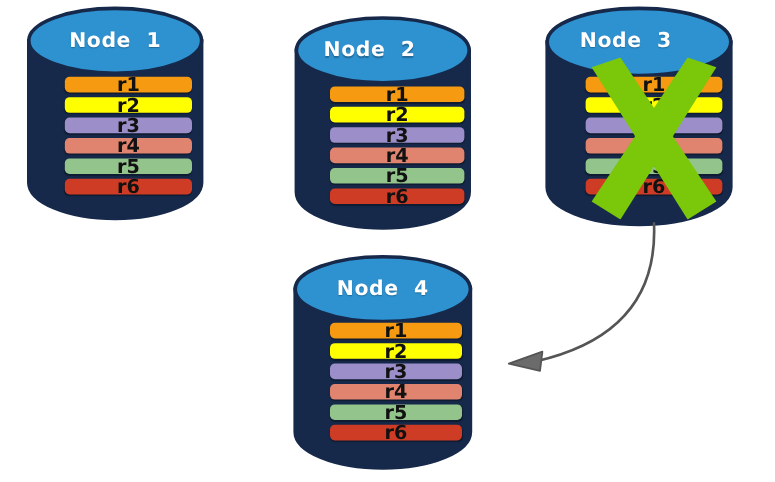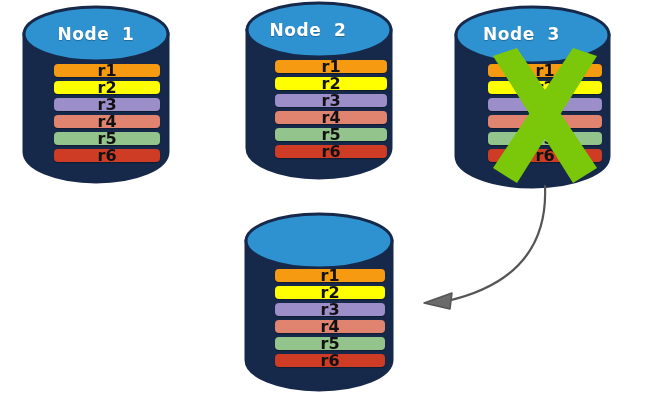--- a/index.html
+++ b/index.html
@@ -88,21 +88,21 @@
     <div class="records" style="left:32px; top:60px; width:106px;">
       <div class="record" style="background:#f59a11;">r1</div>
       <div class="record" style="background:#ffff00;">r2</div>
       <div class="record" style="background:#9b8ec9;">r3</div>
       <div class="record" style="background:#e0836f;">r4</div>
       <div class="record" style="background:#93c48b;">r5</div>
       <div class="record" style="background:#ce3c25;">r6</div>
     </div>
   </div>
 
-  <div class="node" style="left:245px; top:0; width:126px; height:178px;">
+  <div class="node" style="left:245px; top:12px; width:126px; height:178px;">
     <svg class="node-svg" width="148" height="178" viewBox="0 0 148 178">
       <path d="M2,30 L2,148 A72,30 0 0 0 146,148 L146,30 Z" fill="#16294a" stroke="#16294a" stroke-width="3"></path>
       <ellipse cx="74" cy="30" rx="72" ry="27" fill="#2e92d1" stroke="#16294a" stroke-width="3"></ellipse>
     </svg>
     <div class="node-title" style="top:20px;">Node  2</div>
     <div class="records" style="left:30px; top:60px; width:112px;">
       <div class="record" style="background:#f59a11;">r1</div>
       <div class="record" style="background:#ffff00;">r2</div>
       <div class="record" style="background:#9b8ec9;">r3</div>
       <div class="record" style="background:#e0836f;">r4</div>
@@ -129,20 +129,21 @@
       <polygon points="2,8 26,0 106,120 82,135" fill="#7bc70a"></polygon>
       <polygon points="106,8 82,0 2,120 26,135" fill="#7bc70a"></polygon>
     </svg>
   </div>
 
   <div class="node" style="left:244px; top:211px; width:150px; height:180px;">
     <svg class="node-svg" width="150" height="180" viewBox="0 0 150 180">
       <path d="M2,30 L2,149 A73,30 0 0 0 148,149 L148,30 Z" fill="#16294a" stroke="#16294a" stroke-width="3"></path>
       <ellipse cx="75" cy="30" rx="73" ry="27" fill="#2e92d1" stroke="#16294a" stroke-width="3"></ellipse>
     </svg>
+    <div class="node-title" style="top:20px;">Node  4</div>
     <div class="records" style="left:31px; top:58px; width:110px;">
       <div class="record" style="background:#f59a11;">r1</div>
       <div class="record" style="background:#ffff00;">r2</div>
       <div class="record" style="background:#9b8ec9;">r3</div>
       <div class="record" style="background:#e0836f;">r4</div>
       <div class="record" style="background:#93c48b;">r5</div>
       <div class="record" style="background:#ce3c25;">r6</div>
     </div>
   </div>
 

